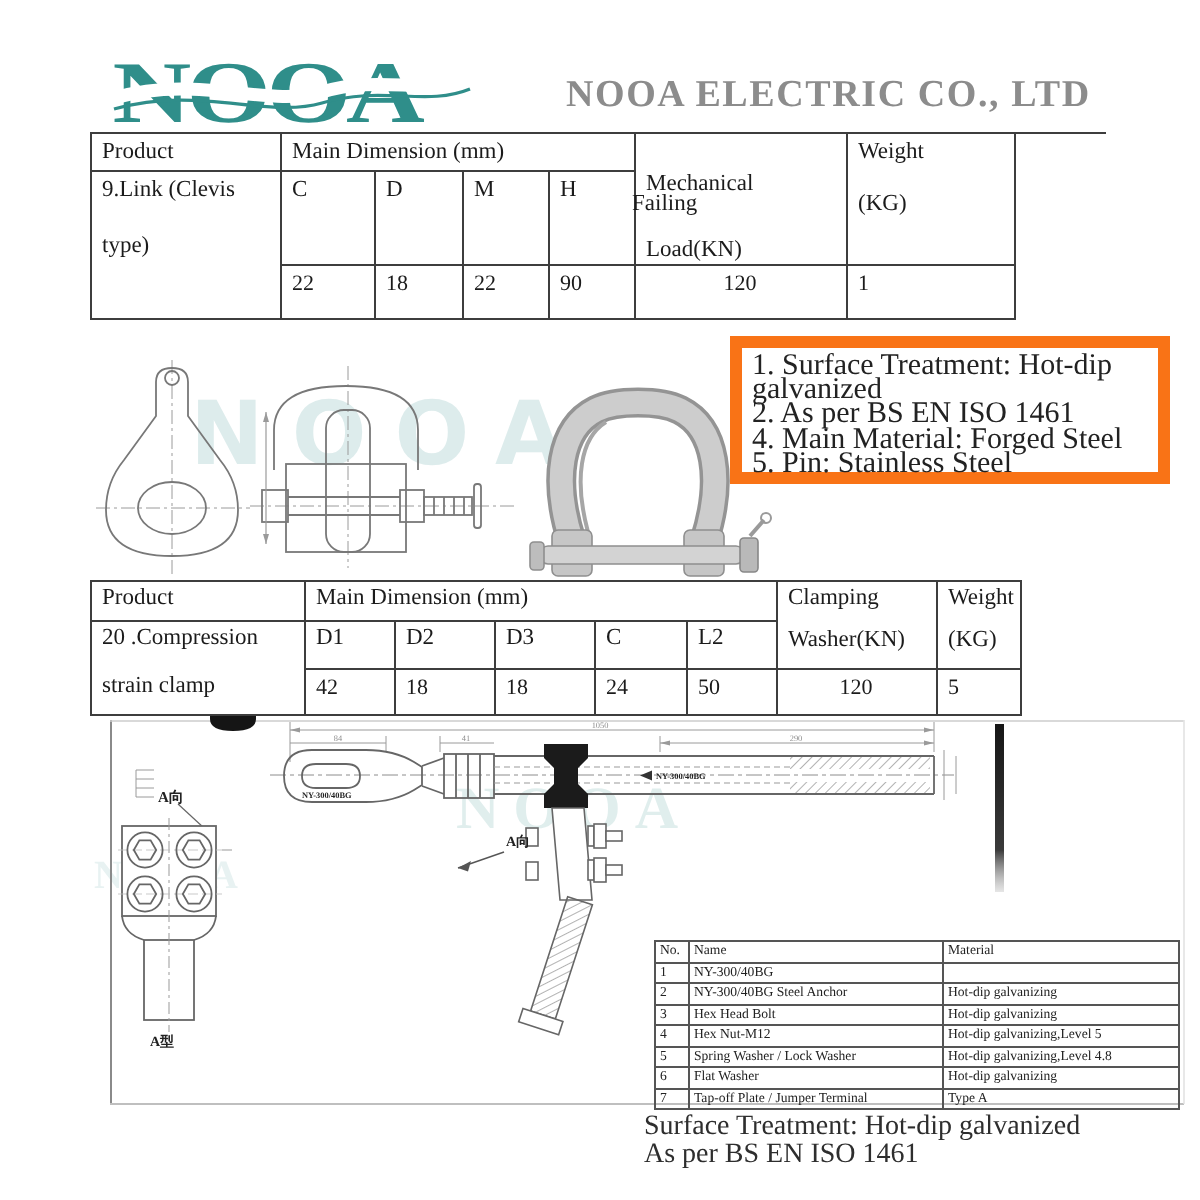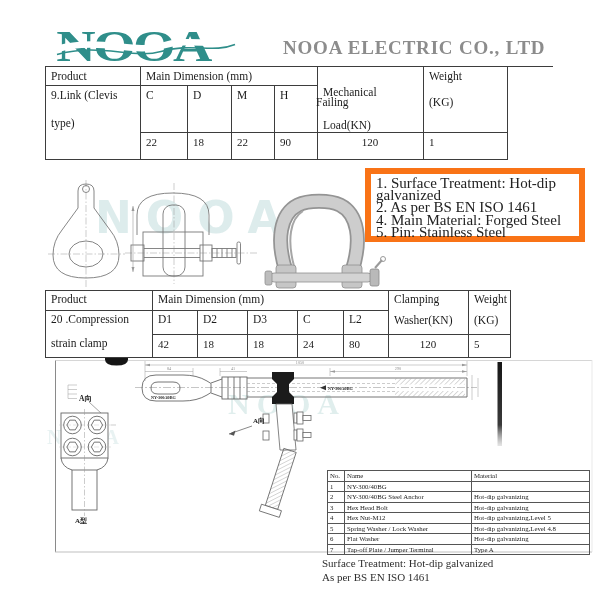--- a/index.html
+++ b/index.html
@@ -13,21 +13,21 @@
   .center{text-align:center;}
   #company{position:absolute;left:283px;top:37px;width:275px;font-weight:bold;font-size:19px;
            letter-spacing:0.8px;color:#8c8c8c;white-space:nowrap;}
   #notes{position:absolute;left:365px;top:168px;width:198px;height:56px;border:6px solid #f97316;
          padding:3px 5px;font-size:15px;line-height:12.2px;color:#222;}
   .wm{position:absolute;font-family:"DejaVu Sans",sans-serif;font-weight:bold;color:rgba(45,138,134,0.16);
       white-space:nowrap;pointer-events:none;}
   #parts{position:absolute;left:327px;top:470px;width:262px;border-collapse:collapse;table-layout:fixed;}
   #parts td{border:0.9px solid #555;font-size:6.8px;line-height:9px;height:9.5px;padding:0 2px;
             white-space:nowrap;overflow:hidden;color:#222;}
-  #footer{position:absolute;left:322px;top:557px;font-size:11px;line-height:13.5px;color:#2e2e2e;}
+  #footer{position:absolute;left:322px;top:557px;font-size:14px;line-height:13.5px;color:#2e2e2e;}
   svg text{font-family:"Liberation Serif",serif;}
 </style>
 </head>
 <body>
 
 <div id="page">
 
   <svg style="position:absolute;left:55px;top:20px;" width="182" height="48" viewBox="0 0 182 48">
     <g transform="scale(1.24,1)">
       <text x="1" y="41" font-family="DejaVu Sans, sans-serif" font-weight="bold" font-size="44" letter-spacing="-2" fill="#2f8e8a">NOOA</text>
@@ -151,21 +151,21 @@
     <div class="cell b" style="left:51px;top:337px;">strain clamp</div>
     <div class="cell b" style="left:158px;top:313px;">D1</div>
     <div class="cell b" style="left:203px;top:313px;">D2</div>
     <div class="cell b" style="left:253px;top:313px;">D3</div>
     <div class="cell b" style="left:303px;top:313px;">C</div>
     <div class="cell b" style="left:349px;top:313px;">L2</div>
     <div class="cell val" style="left:158px;top:338px;">42</div>
     <div class="cell val" style="left:203px;top:338px;">18</div>
     <div class="cell val" style="left:253px;top:338px;">18</div>
     <div class="cell val" style="left:303px;top:338px;">24</div>
-    <div class="cell val" style="left:349px;top:338px;">80</div>
+    <div class="cell val" style="left:349px;top:338px;">50</div>
     <div class="cell val center" style="left:388px;top:338px;width:80px;">120</div>
     <div class="cell val" style="left:474px;top:338px;">5</div>
   </div>
 
   <svg style="position:absolute;left:45px;top:358px;" width="550" height="196" viewBox="0 0 550 196">
     <defs>
       <pattern id="hat" width="3.5" height="3.5" patternTransform="rotate(45)" patternUnits="userSpaceOnUse">
         <line x1="0" y1="0" x2="0" y2="3.5" stroke="#909090" stroke-width="0.7"></line>
       </pattern>
       <linearGradient id="fade" x1="0" y1="0" x2="0" y2="1">

